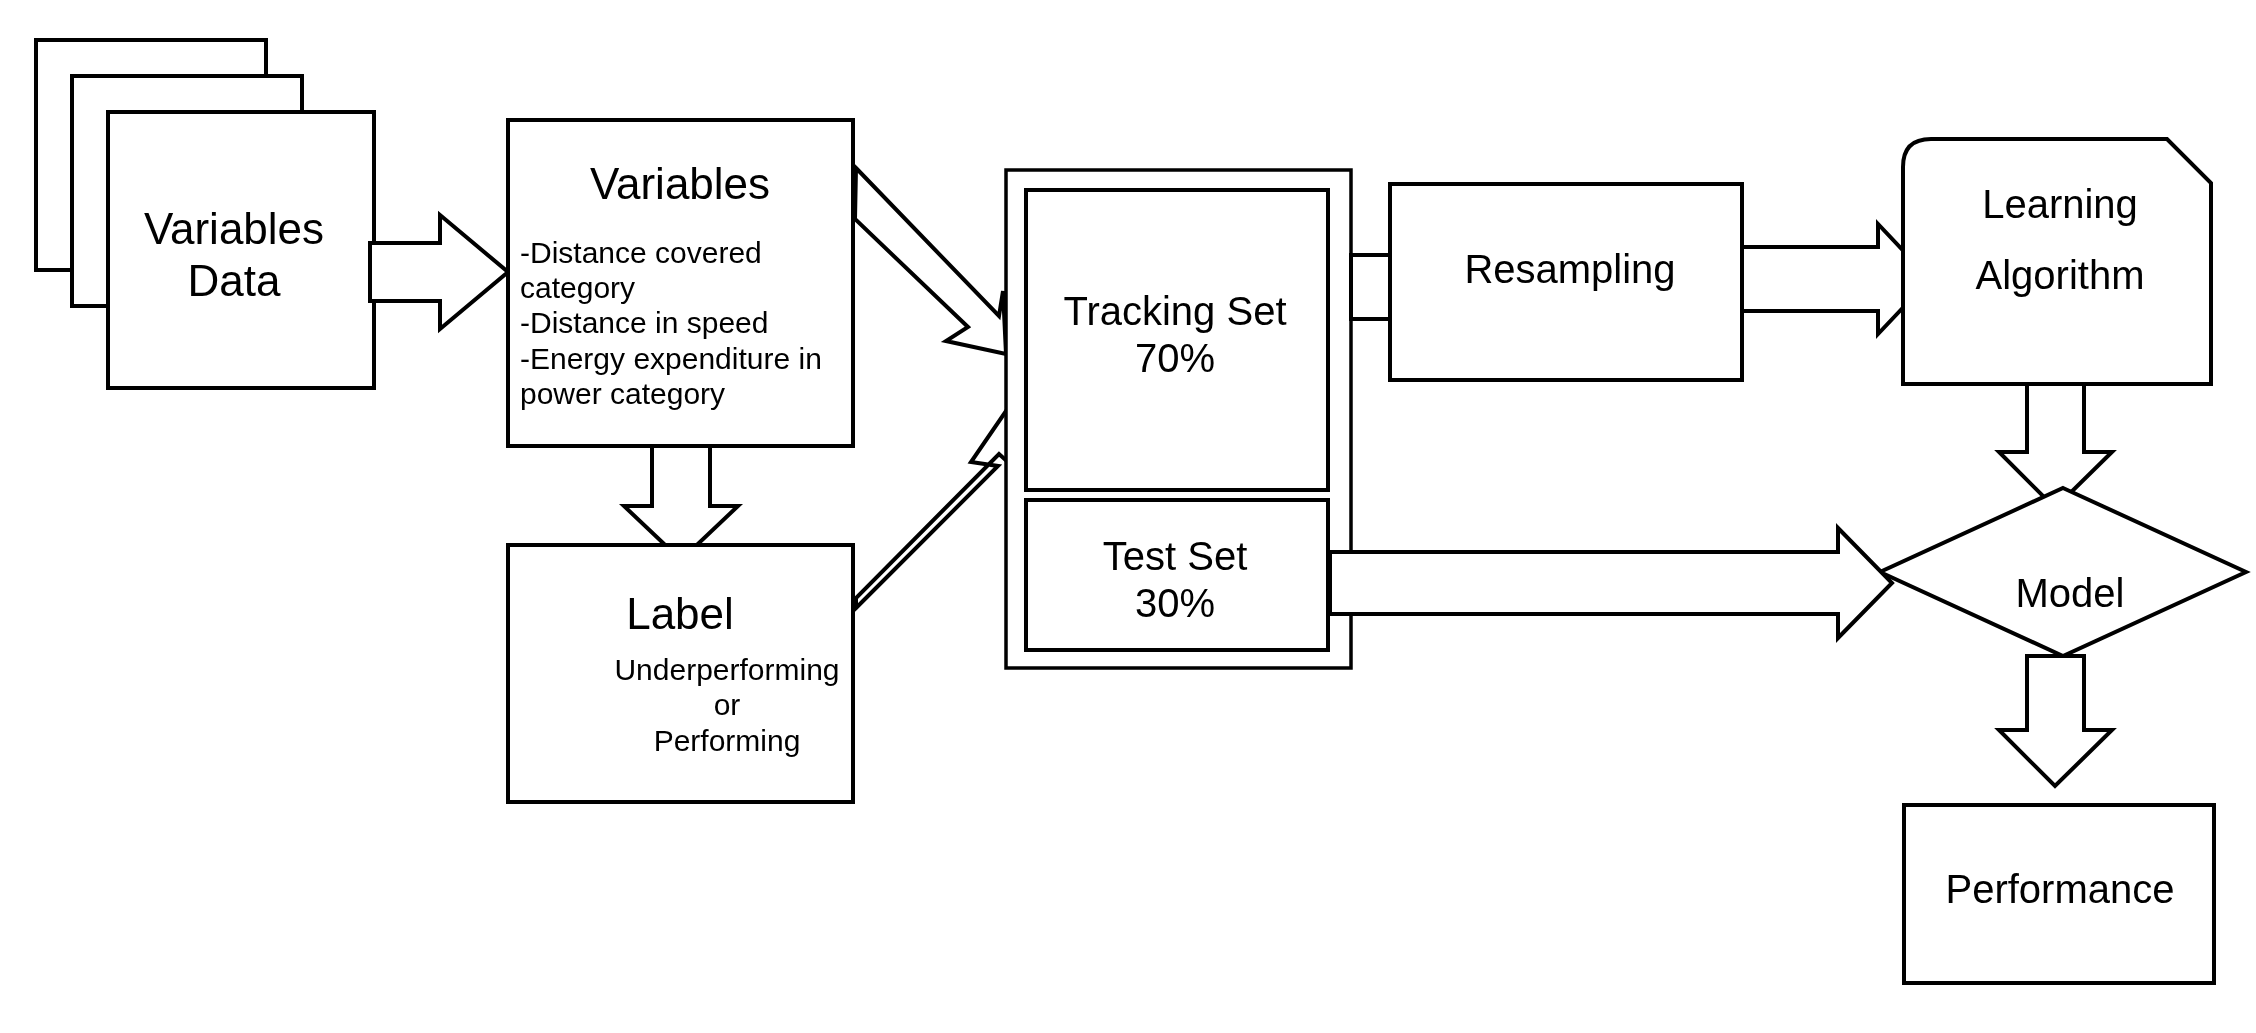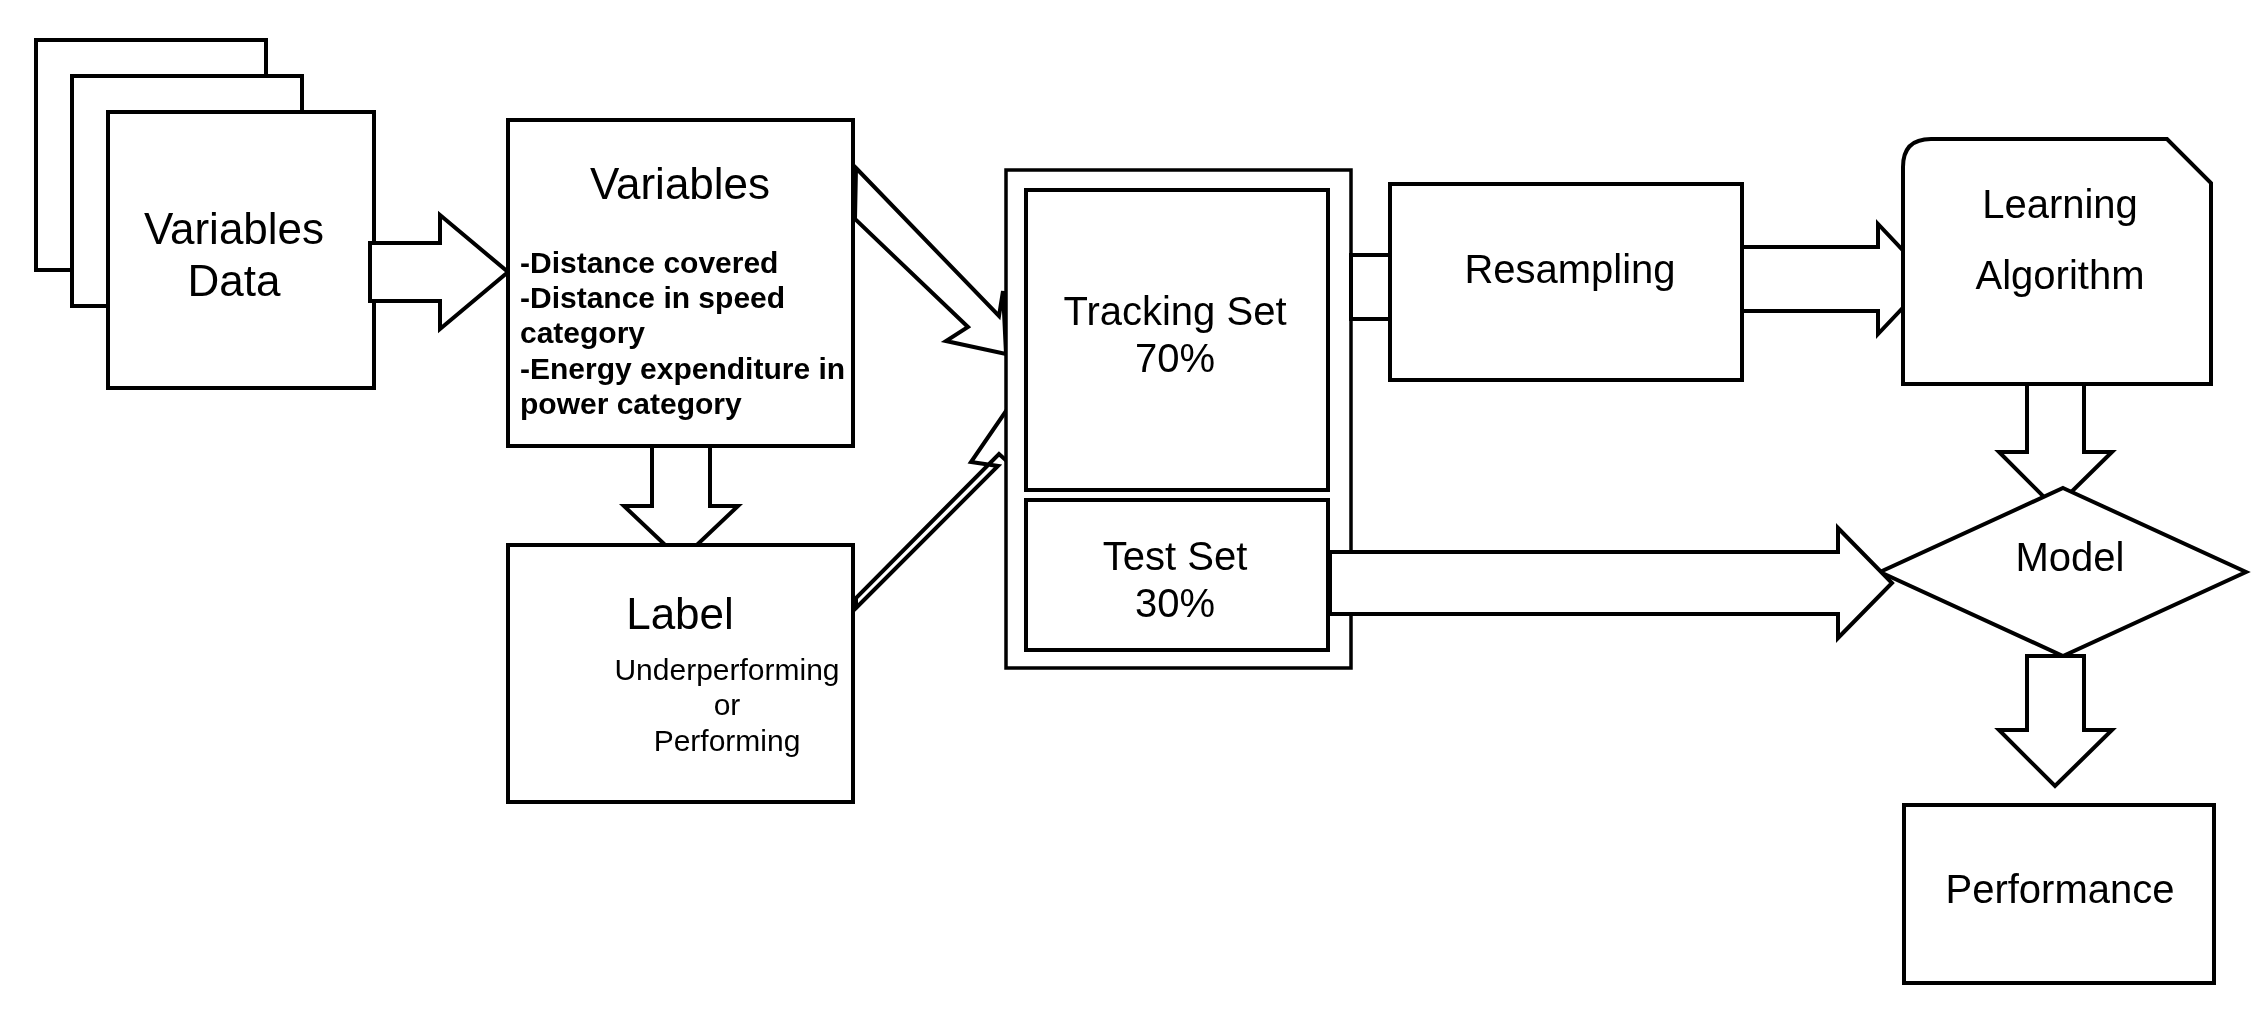--- a/index.html
+++ b/index.html
@@ -53,29 +53,29 @@
     pointer-events: none;
     white-space: nowrap;
   }
   .t-xl { font-size: 44px; }
   .t-lg { font-size: 40px; }
   .t-sm { font-size: 30px; }
 
   
   #tracking-label   { left: 104px;  top: 185px;  width: 260px; height: 140px; }
   #variables-title  { left: 510px;  top: 160px;  width: 340px; height: 48px;  }
-  #variables-list   { left: 520px;  top: 238px;  width: 330px; height: 190px;
-                      align-items: flex-start; text-align: left; font-weight: bold; }
+  #variables-list   { left: 520px;  top: 228px;  width: 330px; height: 190px;
+                      align-items: flex-start; text-align: left; }
   #label-title      { left: 510px;  top: 590px;  width: 340px; height: 48px;  }
   #label-body       { left: 510px;  top: 645px;  width: 340px; height: 120px; padding-left: 47px; }
   #training-label   { left: 1030px; top: 280px;  width: 290px; height: 110px; }
   #test-label       { left: 1030px; top: 525px;  width: 290px; height: 110px; }
   #resampling-label { left: 1400px; top: 240px;  width: 340px; height: 60px; text-align: center;  }
   #learning-label   { left: 1890px; top: 180px;  width: 340px; height: 120px; gap: 24px; }
-  #model-label      { left: 1960px; top: 528px;  width: 220px; height: 60px;  }
+  #model-label      { left: 1960px; top: 564px;  width: 220px; height: 60px;  }
   #performance-label{ left: 1890px; top: 860px;  width: 340px; height: 60px;  }
 
   .lbl .line { display: block; }
   #variables-list .line { width: 100%; }
 </style>
 </head>
 <body>
 
 <div id="canvas">
 
@@ -134,22 +134,22 @@
     <span class="line">Variables</span>
     <span class="line">Data</span>
   </div>
 
   <div class="lbl t-xl" id="variables-title">
     <span class="line">Variables</span>
   </div>
 
   <div class="lbl t-sm" id="variables-list">
     <span class="line">-Distance covered</span>
+    <span class="line"> category</span>
     <span class="line">-Distance in speed</span>
-    <span class="line"> category</span>
     <span class="line">-Energy expenditure in</span>
     <span class="line"> power category</span>
   </div>
 
   <div class="lbl t-xl" id="label-title">
     <span class="line">Label</span>
   </div>
 
   <div class="lbl t-sm" id="label-body">
     <span class="line">Underperforming</span>

